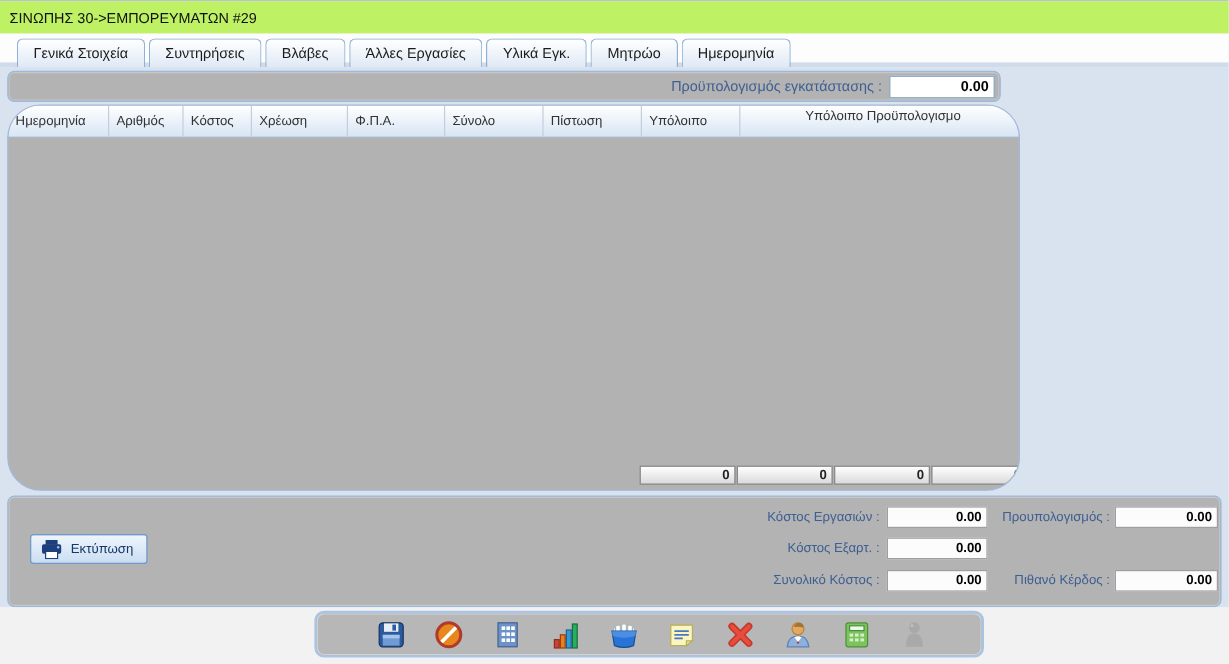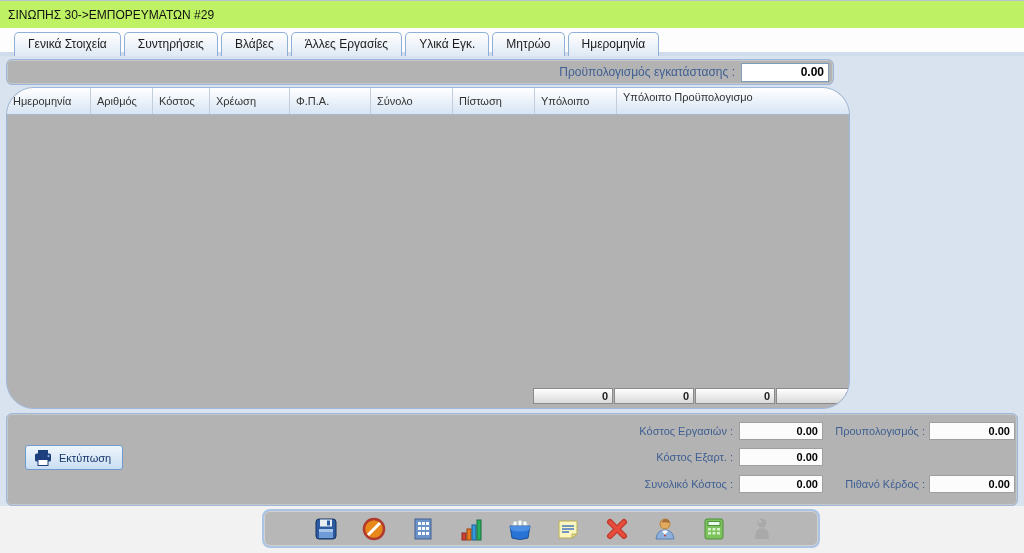--- a/index.html
+++ b/index.html
@@ -26,21 +26,21 @@
   .budgetbar { left:6px; top:3px; width:828px; height:26px; display:flex; justify-content:flex-end; align-items:center; padding-right:4px; }
   .budgetbar .lbl { font-size:12px; color:#3e5f92; margin-right:6px; }
   .inpfield { background:#ffffff; border:1px solid #7f9db9; font-size:12px; font-weight:bold; color:#000;
               text-align:right; padding:1px 4px 0 2px; }
   .budgetbar .inpfield { width:88px; height:19px; }
 
   
   .gridpanel { left:6px; top:31px; width:844px; height:322px; overflow:hidden;border-radius:28px; }
   .gridheader { display:flex; height:27px; background:linear-gradient(#ffffff,#d7e5f4); border-bottom:1px solid #aab8ca; }
   .gh { border-right:1px solid #c3cedd; font-size:11px; color:#333; padding:7px 4px 0 6px; overflow:hidden; white-space:nowrap; }
-  .gh.wrap { white-space:normal; line-height:1.1; padding-top:3px; }
+  .gh.wrap { white-space:normal; line-height:1.1; padding-top:3px;margin-left:48px; }
   .gridbody { position:absolute; top:27px; left:0; right:0; bottom:0; background:#b2b2b2; }
   .gtotal { position:absolute; bottom:4px; height:16px; width:80px; background:linear-gradient(#ffffff,#dadada);
             border:1px solid #8a8a8a; font-size:11px; font-weight:bold; color:#222; text-align:right; padding:1px 4px 0 2px; }
 
   
   .summary { left:6px; top:357px; width:1012px; height:93px; }
   .printbtn { position:absolute; left:18px; top:31px; height:25px; display:flex; align-items:center; gap:7px;
               background:linear-gradient(#eef5fc,#cadef2); border:1px solid #6f9bcc; border-radius:3px;
               padding:0 11px 0 8px; font-size:11px; color:#17376b; font-family:"Liberation Sans",sans-serif; cursor:pointer;justify-content:flex-end; }
   .slabel { position:absolute; font-size:11px; color:#3e5f92; text-align:right; }

